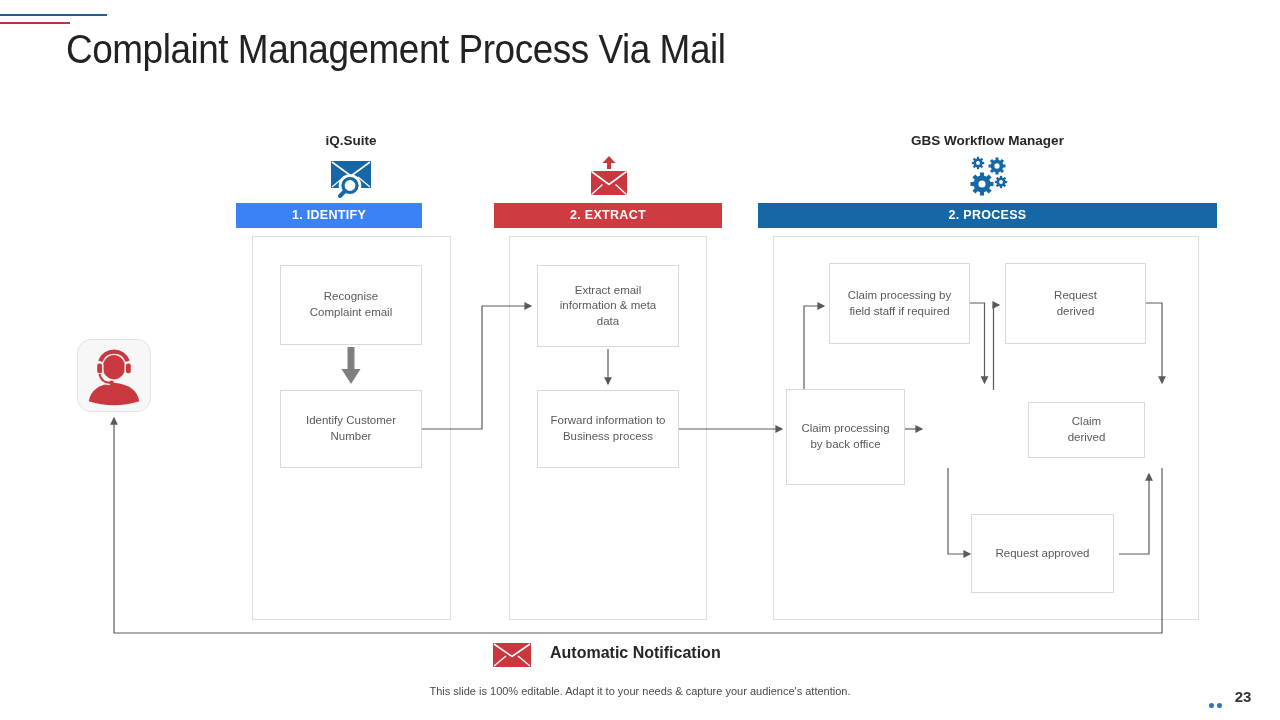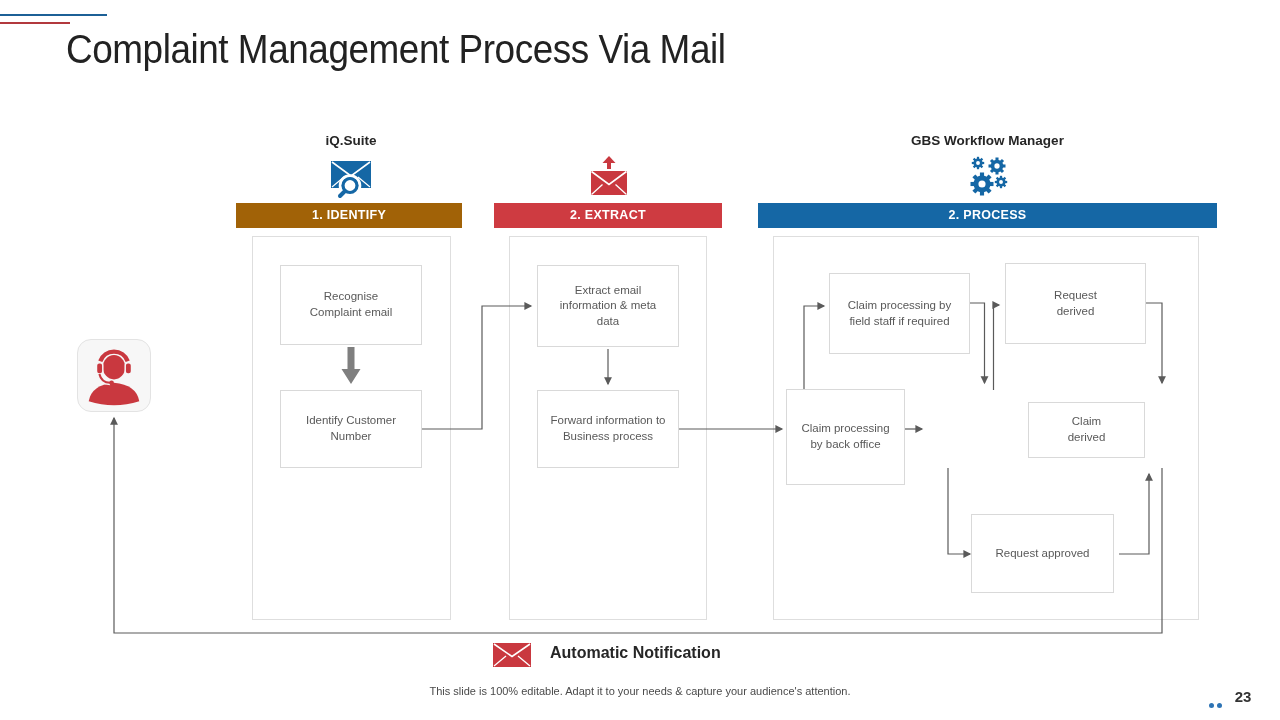--- a/index.html
+++ b/index.html
@@ -20,39 +20,39 @@
   
   .colhead{position:absolute;top:133px;height:18px;font-size:13.5px;font-weight:bold;
            color:#262626;text-align:center;}
   .ch1{left:236px;width:230px;}
   .ch2{left:494px;width:228px;}
   .ch3{left:758px;width:459px;}
 
   
   .banner{position:absolute;top:203px;height:25px;line-height:25px;text-align:center;
           color:#fff;font-size:12.5px;font-weight:bold;letter-spacing:.3px;}
-  .b1{left:236px;width:226px;background:#a16207;}
+  .b1{left:236px;width:186px;background:#3b82f6;}
   .b2{left:494px;width:228px;background:#CE3B41;}
   .b3{left:758px;width:459px;background:#1567A5;}
 
   
   .lane{position:absolute;top:236px;height:384px;border:1px solid #DEDEDE;background:#fff;box-sizing:border-box;}
   .l1{left:252px;width:199px;}
   .l2{left:509px;width:198px;}
   .l3{left:773px;width:426px;}
 
   
   .node{position:absolute;border:1px solid #D9D9D9;background:#fff;box-sizing:border-box;
         display:flex;align-items:center;justify-content:center;text-align:center;
         font-size:11.5px;line-height:1.35;color:#595959;white-space:pre-line;padding:4px;}
   .n-recognise{left:280px;top:265px;width:142px;height:80px;}
   .n-identify{left:280px;top:390px;width:142px;height:78px;}
   .n-extract{left:537px;top:265px;width:142px;height:82px;}
   .n-forward{left:537px;top:390px;width:142px;height:78px;}
-  .n-fieldstaff{left:829px;top:273px;width:141px;height:81px;text-align:center;}
+  .n-fieldstaff{left:829px;top:263px;width:141px;height:81px;text-align:center;}
   .n-reqderived{left:1005px;top:263px;width:141px;height:81px;}
   .n-backoffice{left:786px;top:389px;width:119px;height:96px;}
   .n-approval{left:928px;top:390px;width:117px;height:78px;}
   .n-claimderived{left:1028px;top:390px;width:117px;height:56px;margin-top:12px;}
   .n-reqapproved{left:971px;top:514px;width:143px;height:79px;}
 
   
   .wires{position:absolute;left:0;top:0;width:1280px;height:720px;pointer-events:none;}
 
   

